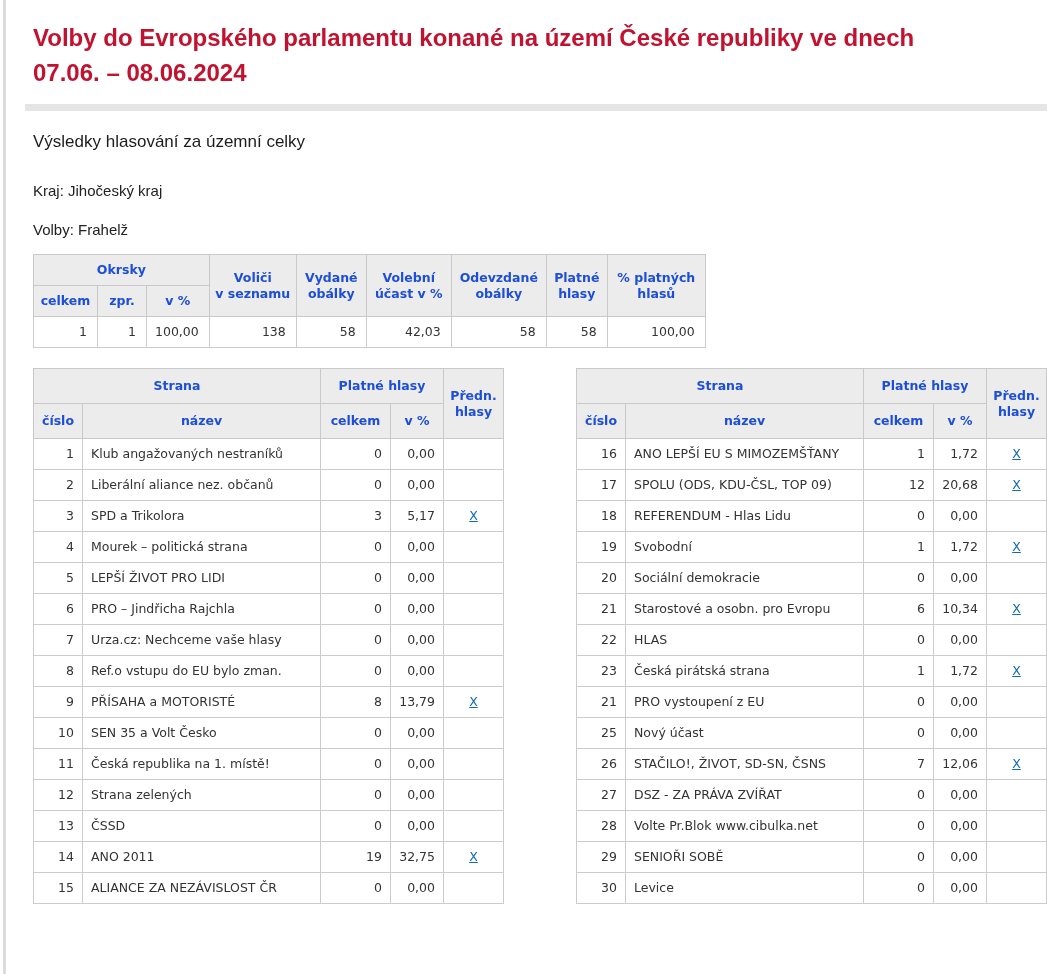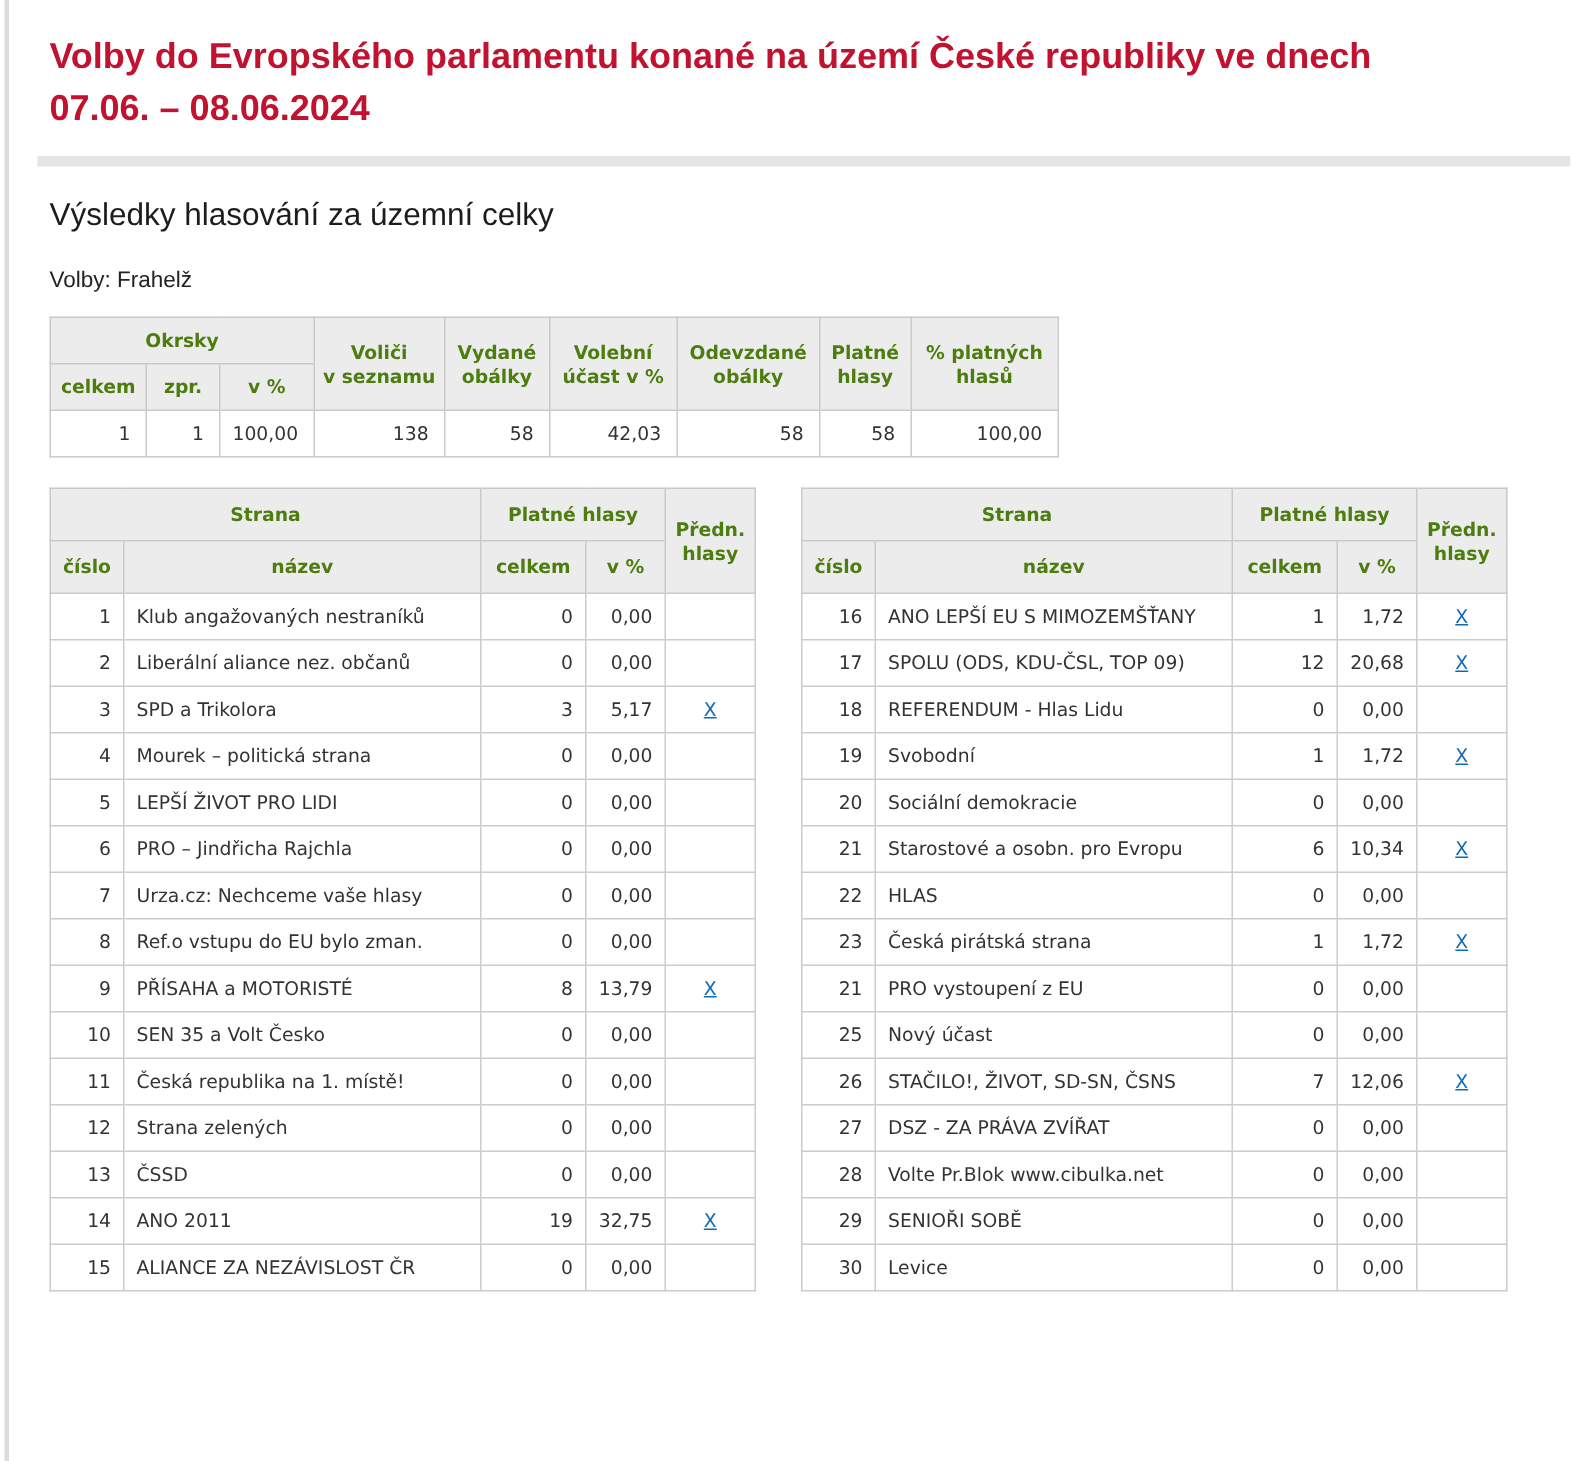--- a/index.html
+++ b/index.html
@@ -24,71 +24,72 @@
   h1.page-title span { display: block; }
 
   .divider {
     height: 7px; background: #e5e5e5;
     margin: 14px 0 0 -8px;
   }
 
   h2.section-title {
     margin: 21px 0 0;
     font-family: "Liberation Sans", sans-serif;
-    font-size: 21px; font-weight: normal; color: #1c1c1c;
+    font-size: 17px; font-weight: normal; color: #1c1c1c;
   }
 
   .meta { font-family: "Liberation Sans", sans-serif; font-size: 15px; color: #222; margin: 22px 0 0; }
   .meta.first { margin-top: 30px; }
 
   table.tbl {
     border-collapse: collapse;
     font-size: 12.5px; color: #333;
     background: #fff;
     border: 1px solid #bdbdbd;
   }
   table.tbl th {
-    background: #ececec; font-weight: bold; color: #4d7c0f;
+    background: #ececec; font-weight: bold; color: #1d4ed8;
     border: 1px solid #c9c9c9;
     padding: 7px 5px; line-height: 16px;
     text-align: center; vertical-align: middle;
     white-space: pre-line;
   }
   table.tbl td {
     border: 1px solid #cccccc;
     padding: 7px 8px; line-height: 16px;
     background: #fff; vertical-align: middle;
   }
   table.summary { margin-top: 16px; }
   table.summary td { text-align: right; padding-right: 10px; }
   table.party th { padding: 9px 5px; }
   .c-num { text-align: right; padding-right: 10px; }
   .c-name { text-align: left; }
   .c-pref { text-align: center; }
   a.xlink {
     color: #0f6ab4; text-decoration: underline; font-weight: normal;
   }
-  .party-wrap { display: flex; gap: 30px; margin-top: 20px; }
+  .party-wrap { display: flex; gap: 30px; margin-top: 20px; justify-content: space-between; }
 </style>
 </head>
 <body>
 
 <div class="left-rule"></div>
 
 <div class="content">
 
   <h1 class="page-title">
     <span>Volby do Evropského parlamentu konané na území České republiky ve dnech</span>
     <span>07.06. – 08.06.2024</span>
   </h1>
 
   <div class="divider"></div>
 
   <h2 class="section-title">Výsledky hlasování za územní celky</h2>
 
+  <p class="meta first"><span>Kraj:</span>&nbsp;<span>Jihočeský kraj</span></p>
   <p class="meta"><span>Volby:</span>&nbsp;<span>Frahelž</span></p>
 
   <table class="tbl summary">
     <colgroup>
       <col style="width:64px">
         <col style="width:49px">
         <col style="width:58px">
       <col style="width:87px">
         <col style="width:70px">
         <col style="width:85px">

